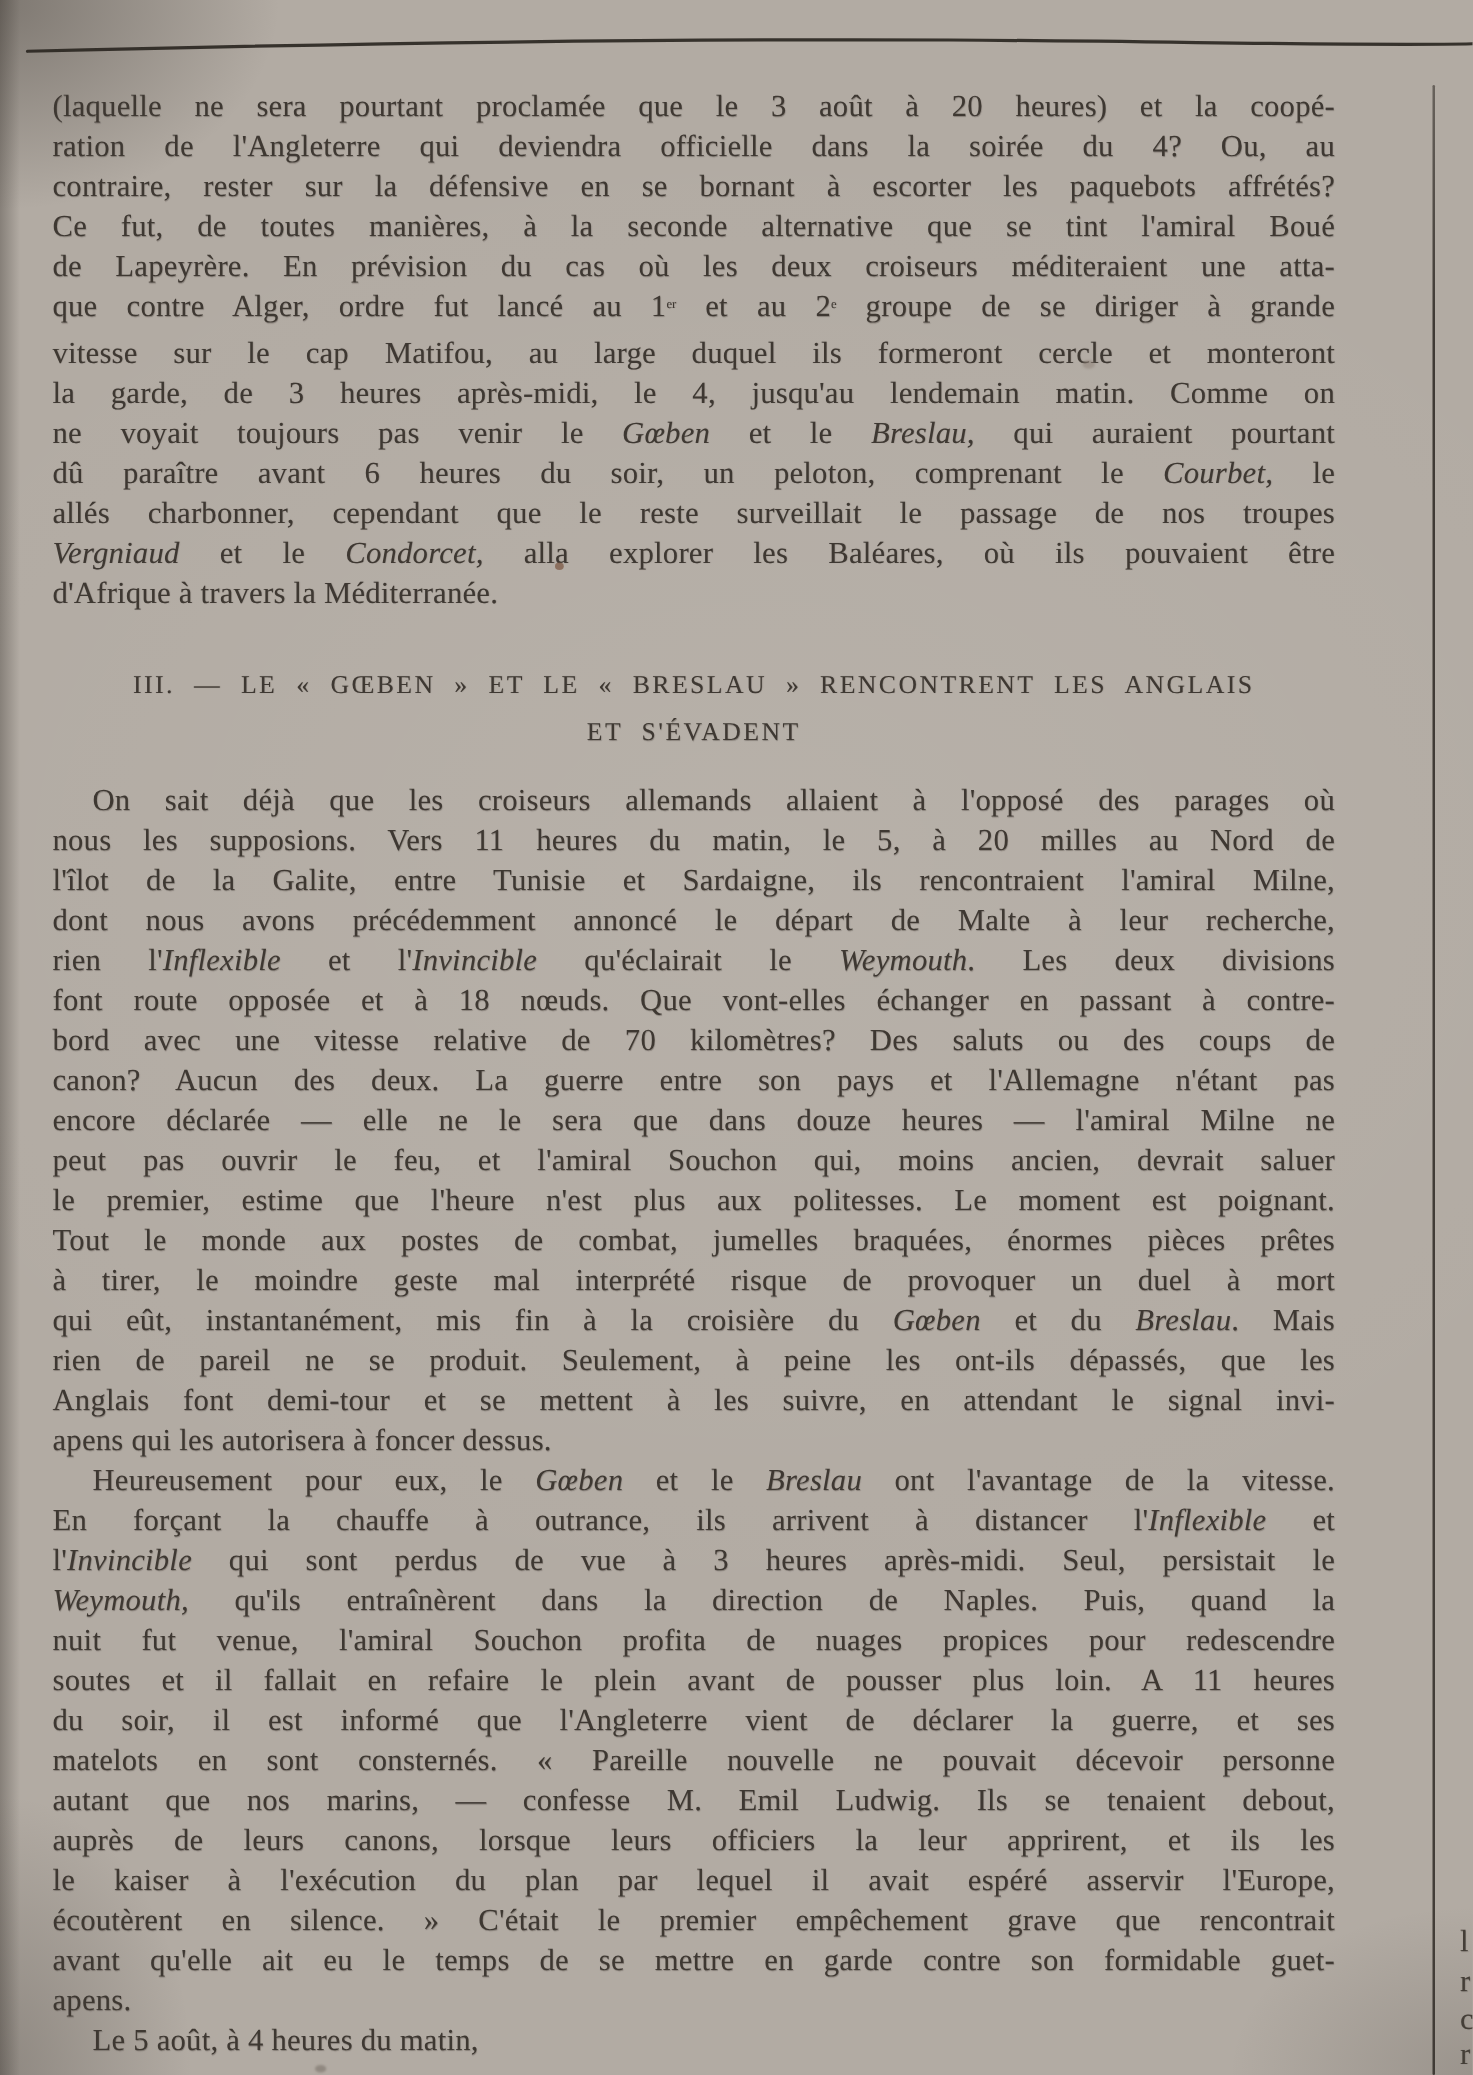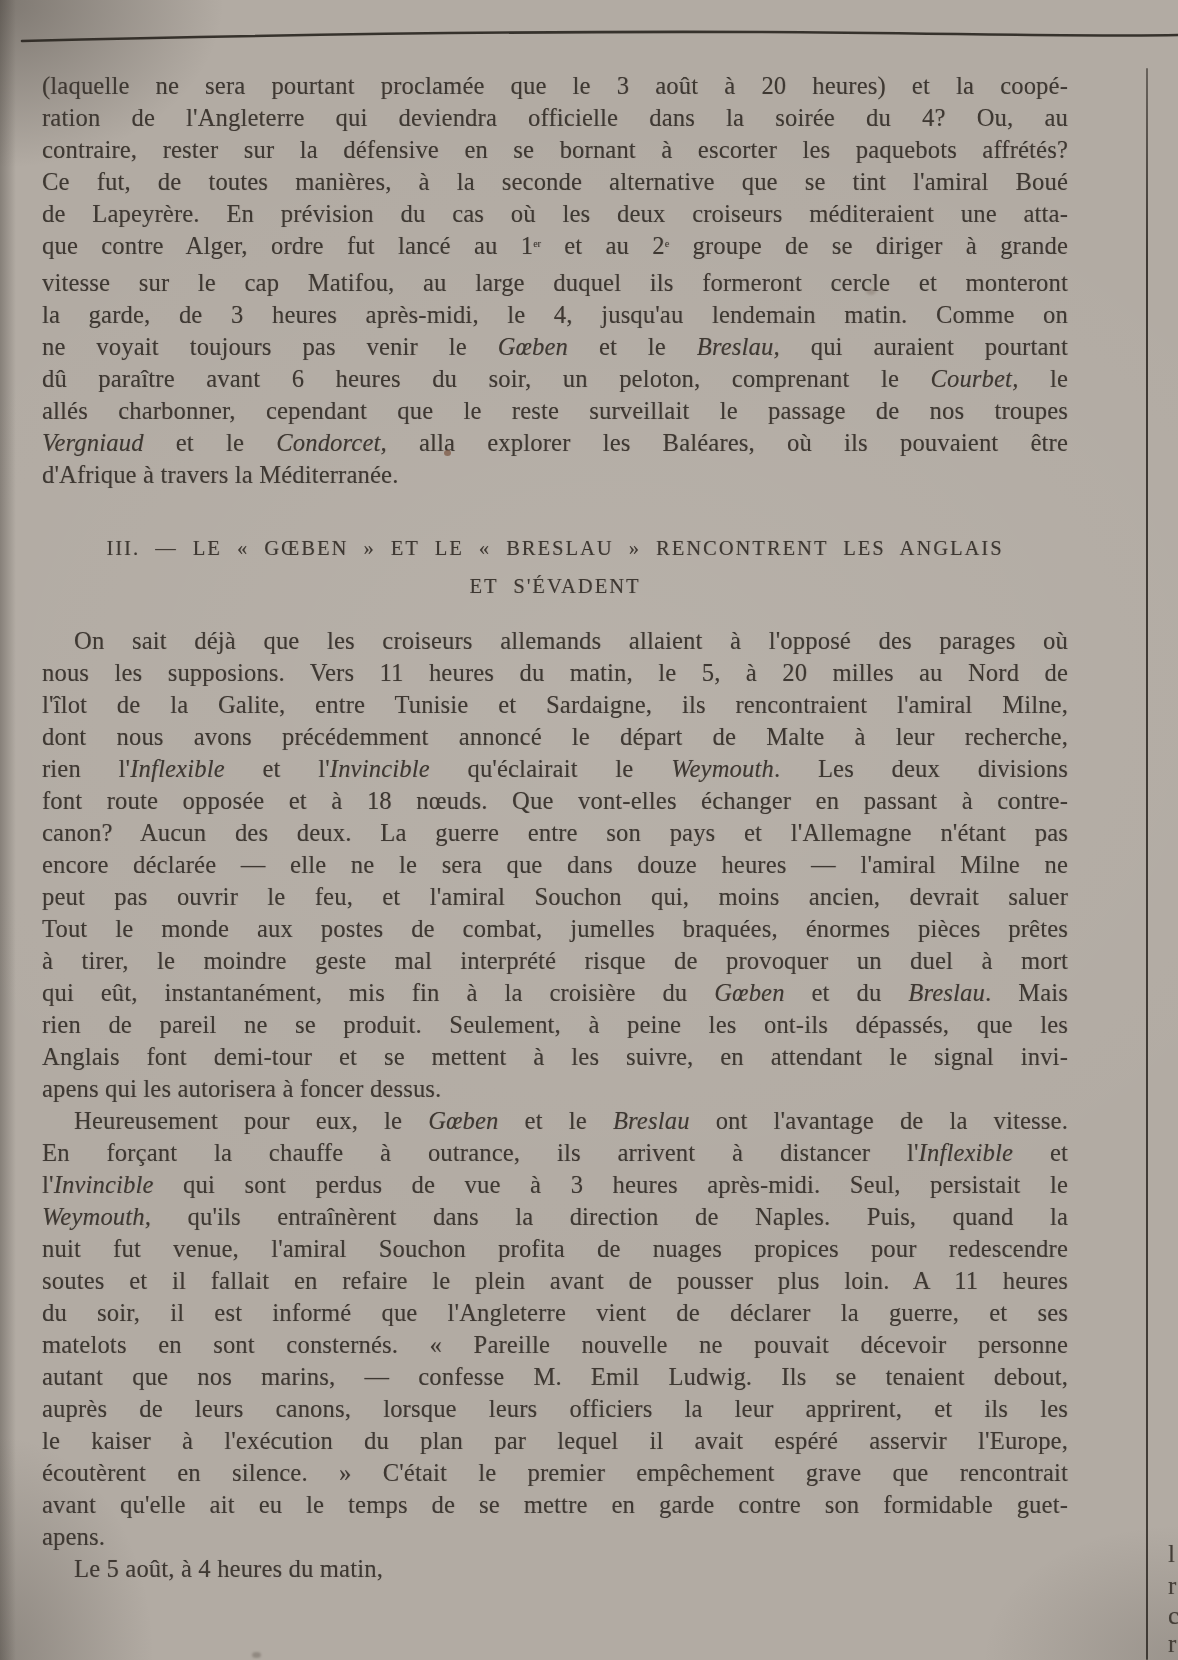--- a/index.html
+++ b/index.html
@@ -113,23 +113,25 @@
         <div class="line"><span>III. — LE « GŒBEN » ET LE « BRESLAU » RENCONTRENT LES ANGLAIS</span></div>
         <div class="line lastline"><span>ET S'ÉVADENT</span></div>
       </div>
       <div class="block para indent">
         <div class="line"><span>On sait déjà que les croiseurs allemands allaient à l'opposé des parages où</span></div>
         <div class="line"><span>nous les supposions. Vers 11 heures du matin, le 5, à 20 milles au Nord de</span></div>
         <div class="line"><span>l'îlot de la Galite, entre Tunisie et Sardaigne, ils rencontraient l'amiral Milne,</span></div>
         <div class="line"><span>dont nous avons précédemment annoncé le départ de Malte à leur recherche,</span></div>
         <div class="line"><span>rien l'</span><span class="it">Inflexible</span><span> et l'</span><span class="it">Invincible</span><span> qu'éclairait le </span><span class="it">Weymouth</span><span>. Les deux divisions</span></div>
         <div class="line"><span>font route opposée et à 18 nœuds. Que vont-elles échanger en passant à contre-</span></div>
+        <div class="line"><span>bord avec une vitesse relative de 70 kilomètres? Des saluts ou des coups de</span></div>
         <div class="line"><span>canon? Aucun des deux. La guerre entre son pays et l'Allemagne n'étant pas</span></div>
         <div class="line"><span>encore déclarée — elle ne le sera que dans douze heures — l'amiral Milne ne</span></div>
         <div class="line"><span>peut pas ouvrir le feu, et l'amiral Souchon qui, moins ancien, devrait saluer</span></div>
+        <div class="line"><span>le premier, estime que l'heure n'est plus aux politesses. Le moment est poignant.</span></div>
         <div class="line"><span>Tout le monde aux postes de combat, jumelles braquées, énormes pièces prêtes</span></div>
         <div class="line"><span>à tirer, le moindre geste mal interprété risque de provoquer un duel à mort</span></div>
         <div class="line"><span>qui eût, instantanément, mis fin à la croisière du </span><span class="it">Gœben</span><span> et du </span><span class="it">Breslau</span><span>. Mais</span></div>
         <div class="line"><span>rien de pareil ne se produit. Seulement, à peine les ont-ils dépassés, que les</span></div>
         <div class="line"><span>Anglais font demi-tour et se mettent à les suivre, en attendant le signal invi-</span></div>
         <div class="line lastline"><span>apens qui les autorisera à foncer dessus.</span></div>
       </div>
       <div class="block para indent">
         <div class="line"><span>Heureusement pour eux, le </span><span class="it">Gœben</span><span> et le </span><span class="it">Breslau</span><span> ont l'avantage de la vitesse.</span></div>
         <div class="line"><span>En forçant la chauffe à outrance, ils arrivent à distancer l'</span><span class="it">Inflexible</span><span> et</span></div>

